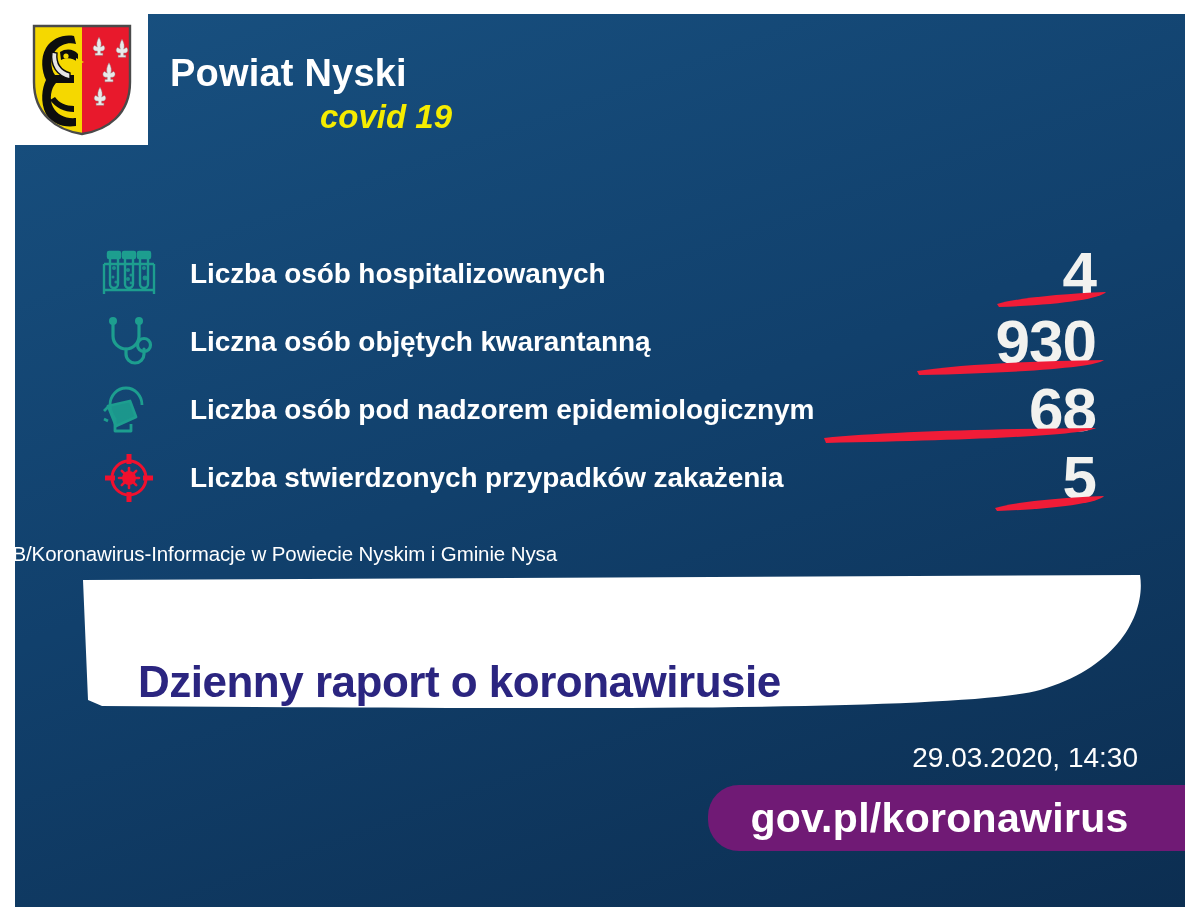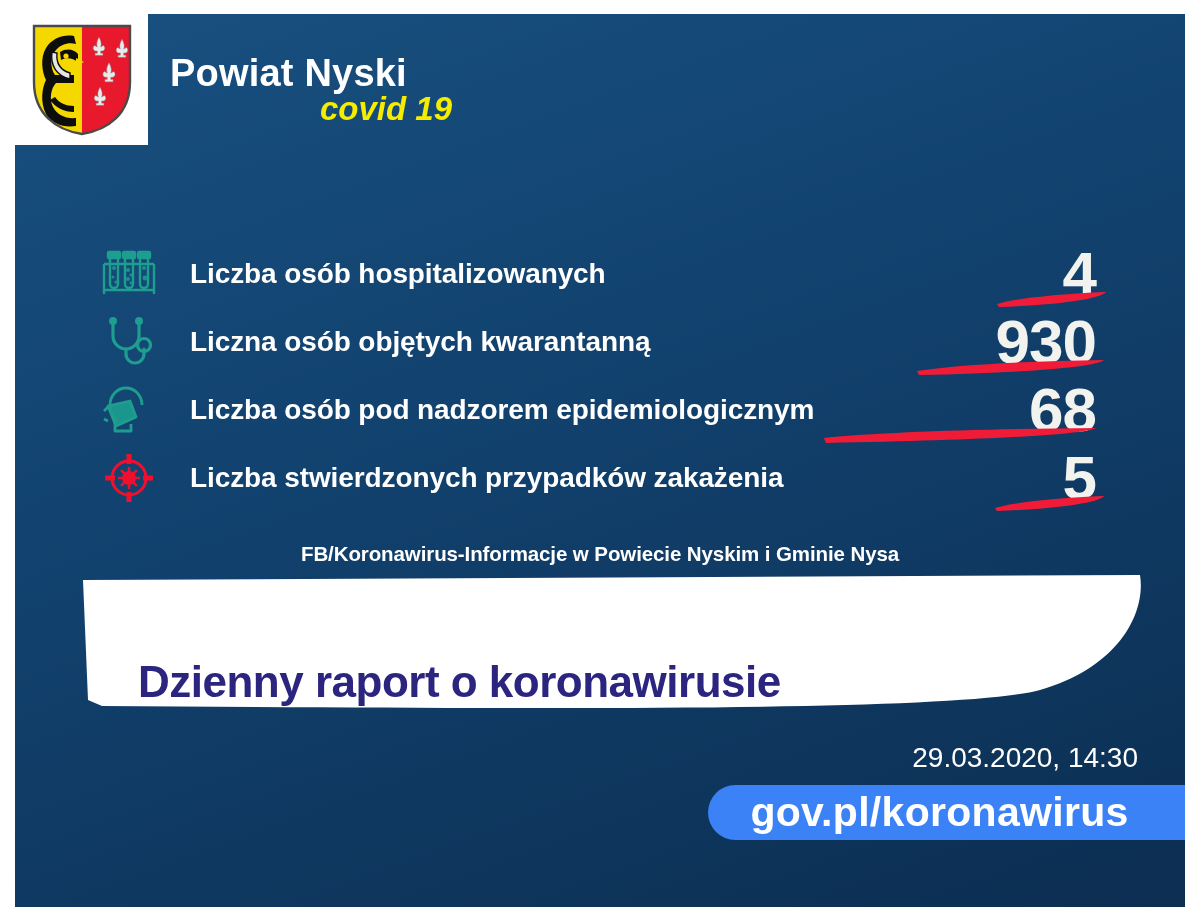--- a/index.html
+++ b/index.html
@@ -77,21 +77,21 @@
     line-height: 1;
     text-align: left;
     white-space: nowrap;
   }
   .title-sub {
     font-size: 33px;
     font-style: italic;
     font-weight: bold;
     color: #f5ec00;
     line-height: 1;
-    margin-top: 0;
+    margin-top: 8px;
     text-align: right;
     padding-right: 38px;
     white-space: nowrap;
   }
 
   
   .stats {
     position: absolute;
     left: 90px;
     top: 240px;
@@ -144,23 +144,22 @@
     pointer-events: none;
   }
   .underline svg { display:block; width:100%; height:100%; }
 
   
   .fb-line {
     position: absolute;
     left: 0;
     right: 0;
     top: 542px;
-    text-align: center;
     font-size: 20.5px;
-    font-weight: bold;
+    font-weight: normal;
     color: #ffffff;
     z-index: 4;
     letter-spacing: -0.1px;
   }
 
   
   .banner {
     position: absolute;
     left: 80px;
     top: 572px;
@@ -189,22 +188,22 @@
     font-size: 28px;
     color: #ffffff;
     z-index: 4;
     white-space: nowrap;
   }
   .gov-badge {
     position: absolute;
     left: 708px;
     top: 785px;
     width: 477px;
-    height: 55px;
-    background: #3b82f6;
+    height: 66px;
+    background: #701a75;
     border-radius: 31px 0 0 31px;
     z-index: 4;
     display: flex;
     align-items: center;
     justify-content: center;
   }
   .gov-badge-text {
     font-size: 41px;
     font-weight: bold;
     color: #ffffff;

